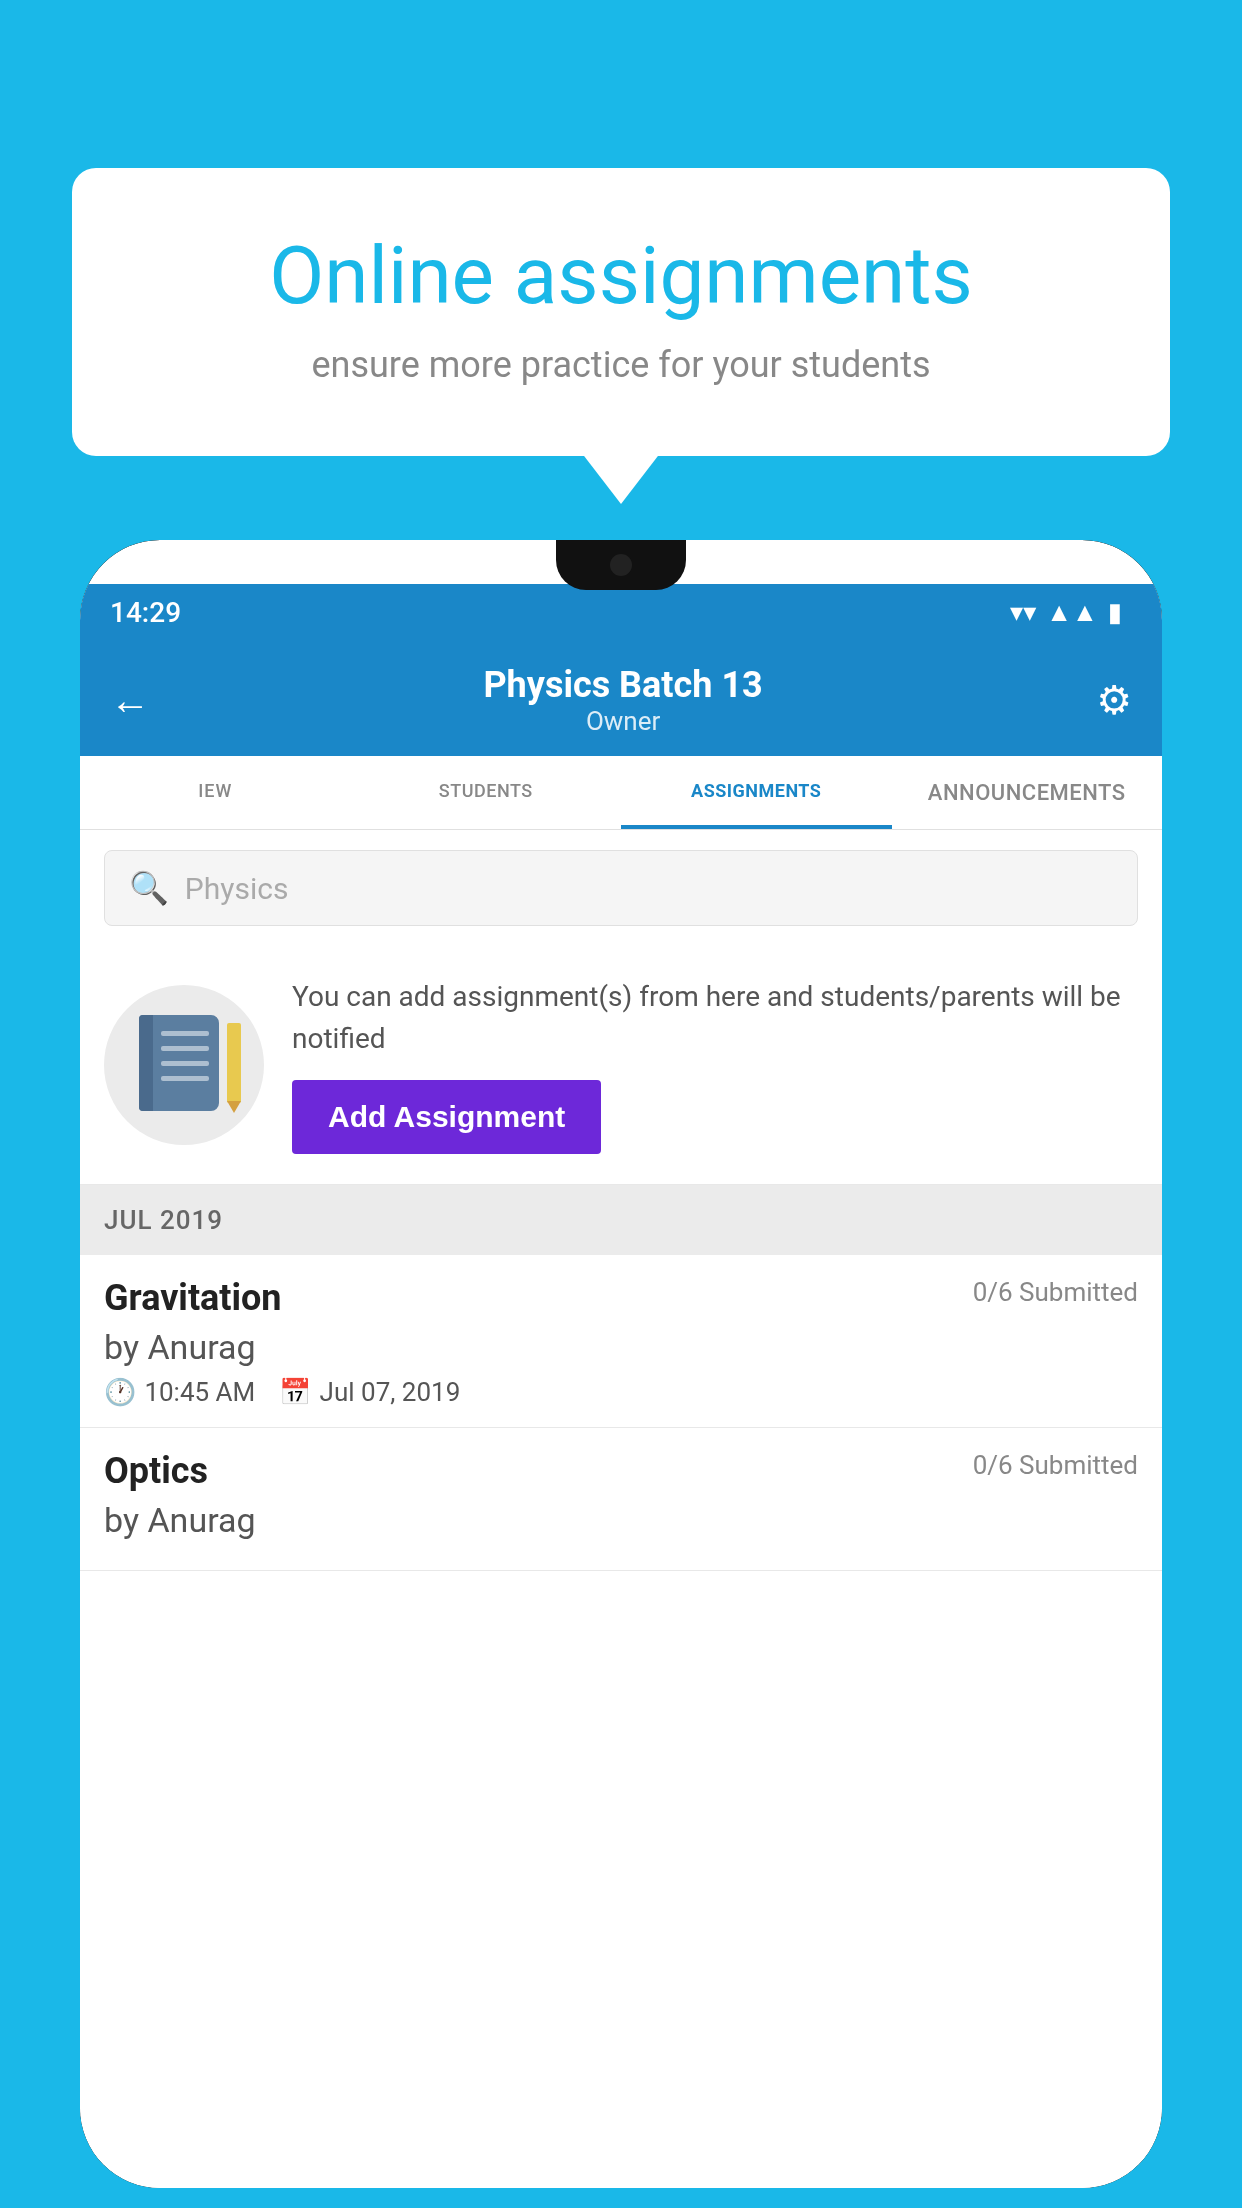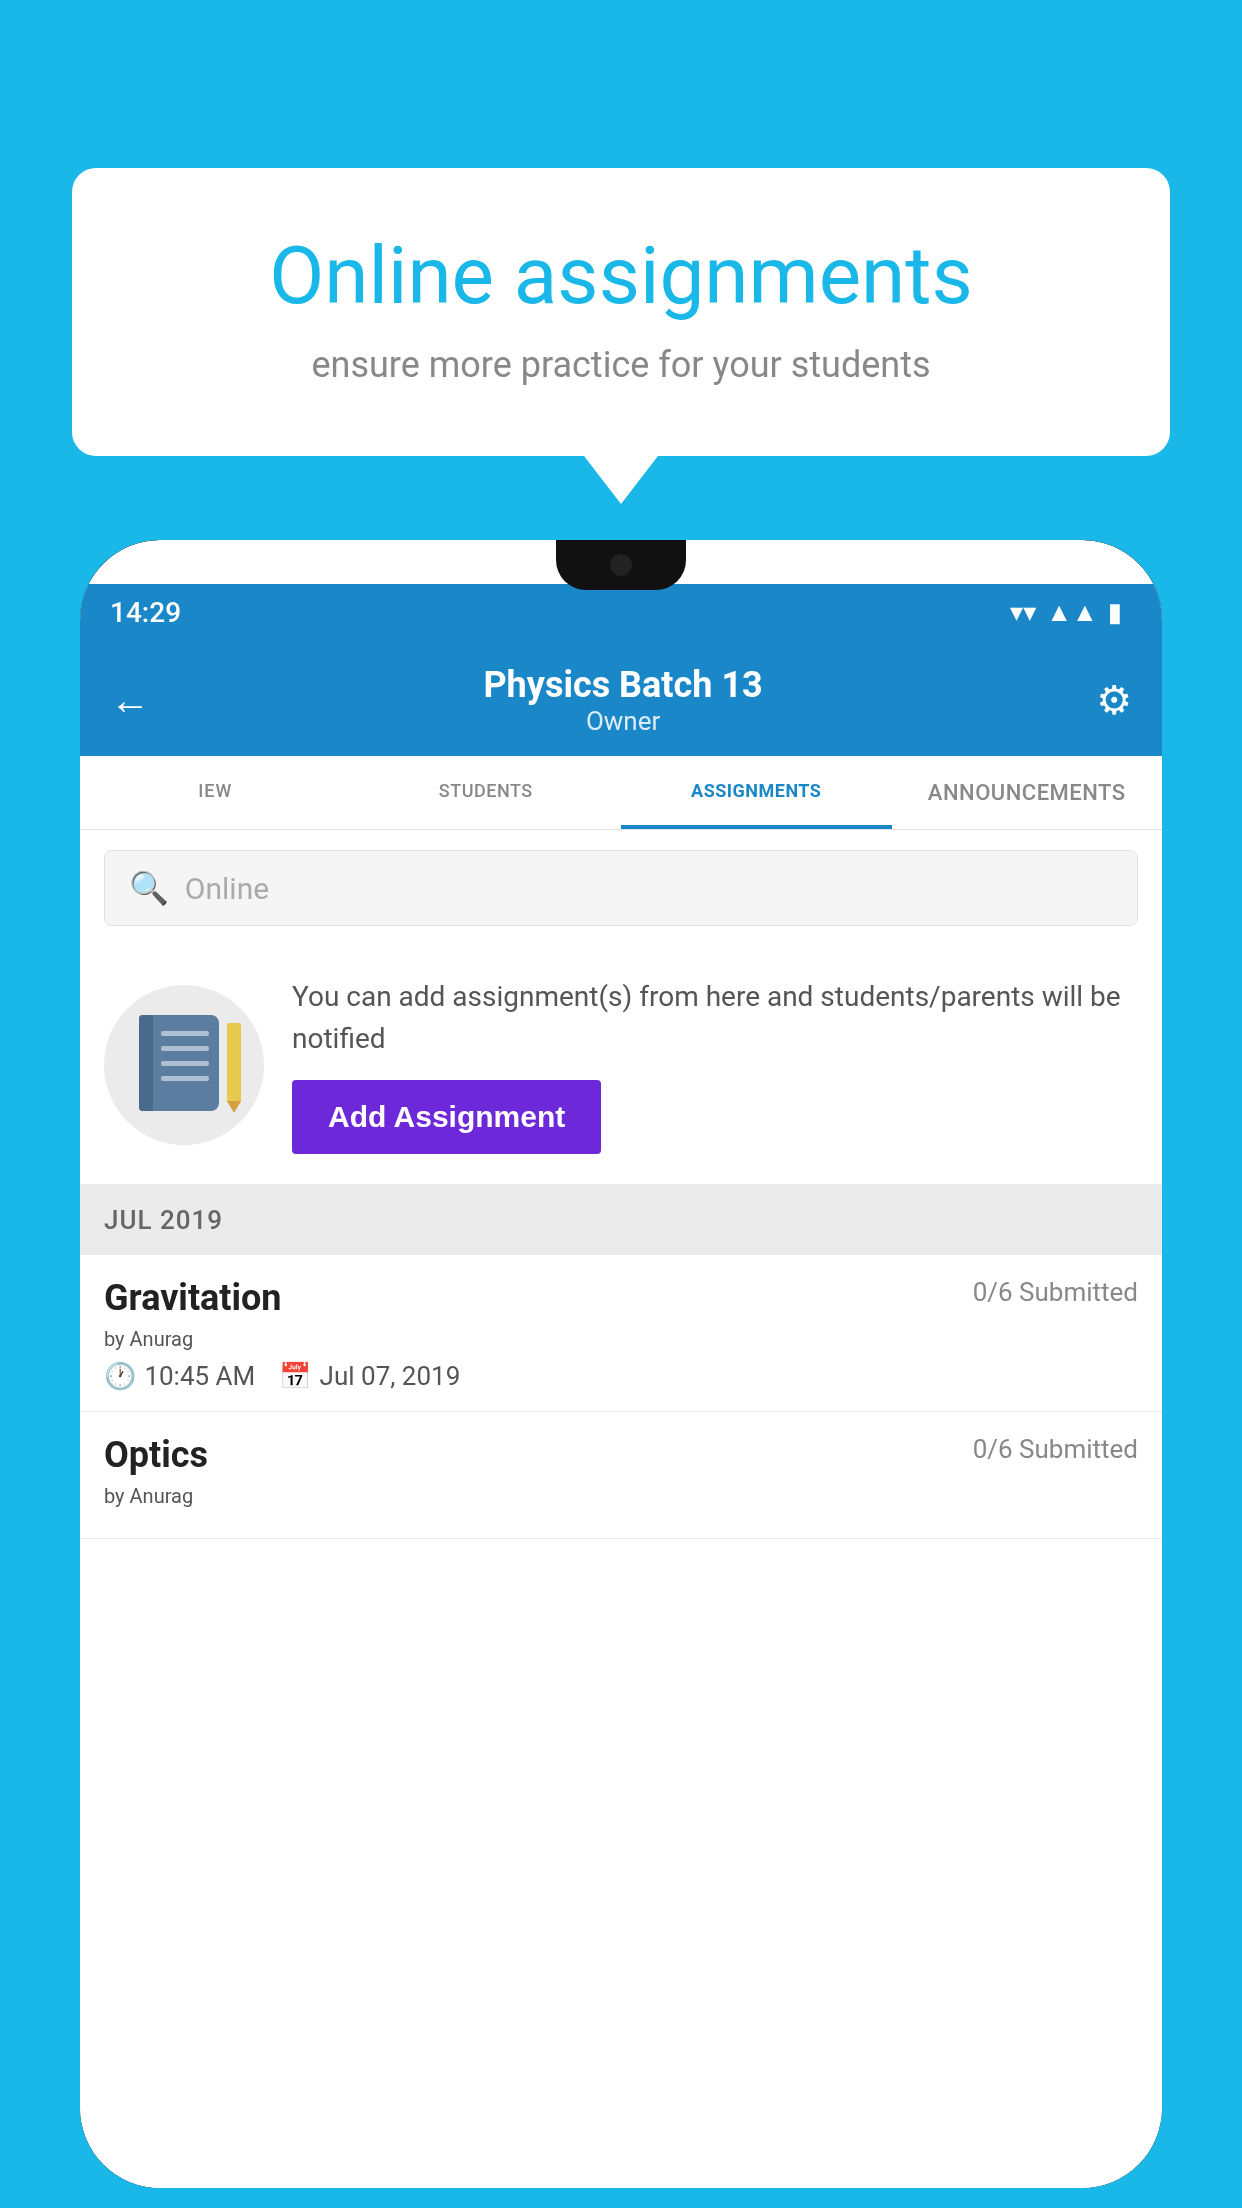--- a/index.html
+++ b/index.html
@@ -340,21 +340,21 @@
     .assignment-name {
       font-size: 36px;
       font-weight: 700;
       color: #222;
     }
     .assignment-submitted {
       font-size: 26px;
       color: #888;
     }
     .assignment-by {
-      font-size: 20px;
+      font-size: 34px;
       color: #555;
       margin-bottom: 10px;
     }
     .assignment-meta {
       display: flex;
       align-items: center;
       gap: 24px;
     }
     .meta-item {
       display: flex;
@@ -450,21 +450,21 @@
       <div class="tab" style="font-size:22px;">
         <span>ANNOUNCEMENTS</span>
       </div>
     </div>
 
     <div class="scroll-content">
 
       <div class="search-bar-wrap">
         <div class="search-bar">
           <span class="search-icon-svg">🔍</span>
-          <span class="search-input-text">Online</span>
+          <span class="search-input-text">Physics</span>
         </div>
       </div>
 
       <div class="add-assignment-section">
         <div class="notebook-icon-circle">
           <div class="notebook-icon-inner">
             <div class="notebook-book">
               <div class="notebook-spine"></div>
               <div class="notebook-lines">
                 <div class="notebook-line"></div>

